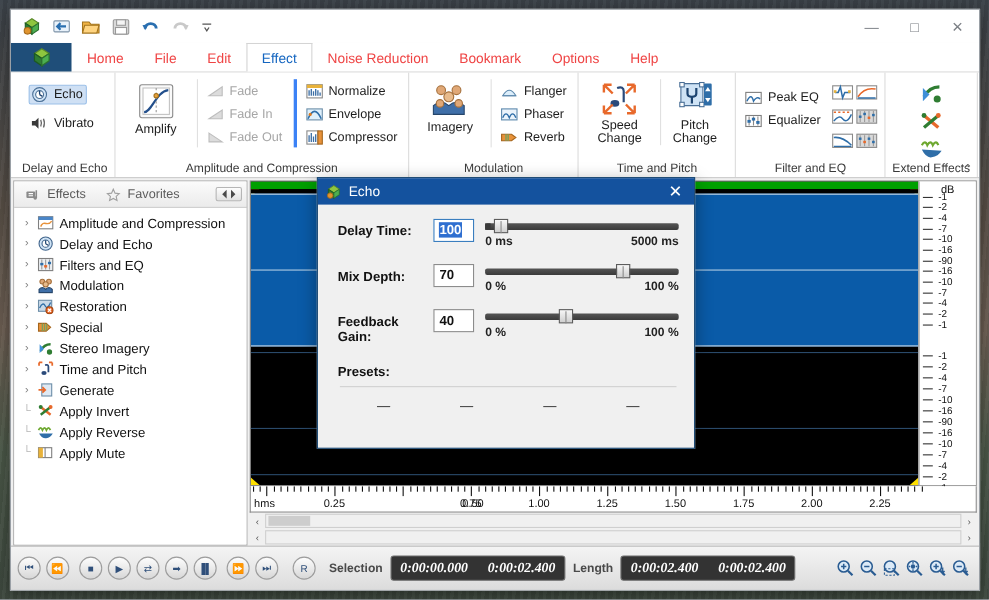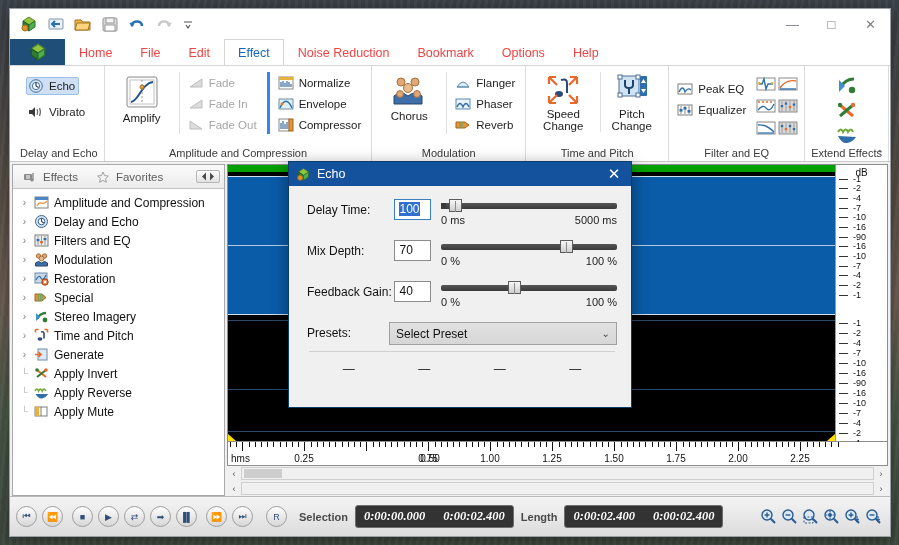--- a/index.html
+++ b/index.html
@@ -144,21 +144,21 @@
     background:#f0f0f0; border:1px solid #0b3c6b;
     box-shadow:0 4px 16px rgba(0,0,0,.40);
     display:flex; flex-direction:column; z-index:50;
   }
   .dlg-title{
     height:24px; flex:0 0 24px; background:#14529e; display:flex; align-items:center;
     padding:0 4px 0 7px; color:#fff; font-size:12.5px; gap:6px;
   }
   .dlg-close{ margin-left:auto; width:26px; height:22px; display:flex; align-items:center; justify-content:center; font-size:15px;}
   .dlg-body{ flex:1; padding:13px 14px 0 18px; }
-  .frow{ display:flex; align-items:flex-start; margin-bottom:14px; }
+  .frow{ display:flex; align-items:flex-start; margin-bottom:14px;font-weight:bold; }
   .flabel{ width:92px; font-size:12px; color:#111; padding-top:4px;}
   .ftext{
     width:38px; height:21px; background:#fff; border:1px solid #8c8c8c;
     font-size:12px; padding:1px 4px; color:#111; line-height:17px;
   }
   .ftext.focus{ border:1px solid #3a7ebf; }
   .ftext .sel{ background:#2f6fd0; color:#fff; }
   .slwrap{ margin-left:10px; width:185px; }
   .slider{ position:relative; height:13px; }
   .sltrack{ position:absolute; top:4px; left:0; right:0; height:6px;
@@ -368,21 +368,21 @@
           <span>
             <svg width="36" height="34" viewBox="0 0 36 34">
               <circle cx="10" cy="8" r="4" fill="#e0a877" stroke="#a5703c"></circle>
               <circle cx="24" cy="8" r="4" fill="#e0a877" stroke="#a5703c"></circle>
               <circle cx="17" cy="14" r="4.5" fill="#e8bb8c" stroke="#a5703c"></circle>
               <path d="M3 22 q7 -6 14 0 q7 -6 14 0 v8 H3z" fill="#3f6fa8" stroke="#26466b"></path>
               <circle cx="9" cy="20" r="3.4" fill="#e0a877" stroke="#a5703c"></circle>
               <circle cx="26" cy="20" r="3.4" fill="#e0a877" stroke="#a5703c"></circle>
             </svg>
           </span>
-          <span class="lbl">Chorus</span>
+          <span class="lbl">Imagery</span>
         </div>
         <div class="col" style="border-left:1px solid #e0e0e0;padding-left:6px;">
           <div class="smbtn">
             <span class="iconbox">
               <svg width="16" height="16" viewBox="0 0 16 16">
                 <path d="M2 12 q6 -10 12 0z" fill="#dceefb" stroke="#5d89ad"></path>
                 <path d="M2 12 h12" stroke="#5d89ad"></path>
               </svg>
             </span>
             <span class="lbl">Flanger</span>
@@ -1137,26 +1137,20 @@
           </div>
           <div class="slends">
             <span>0 %</span>
             <span>100 %</span>
           </div>
         </div>
       </div>
 
       <div class="frow" style="margin-bottom:4px">
         <div class="flabel">Presets:</div>
-        <div class="selwrap" style="margin-left:0">
-          <div class="fselect">
-            <span>Select Preset</span>
-            <span class="chev">⌄</span>
-          </div>
-        </div>
       </div>
 
       <div class="dlg-sep"></div>
 
       <div class="dlg-btnrow">
         <div class="dlg-btn">—</div>
         <div class="dlg-btn">—</div>
         <div class="dlg-btn">—</div>
         <div class="dlg-btn">—</div>
       </div>

